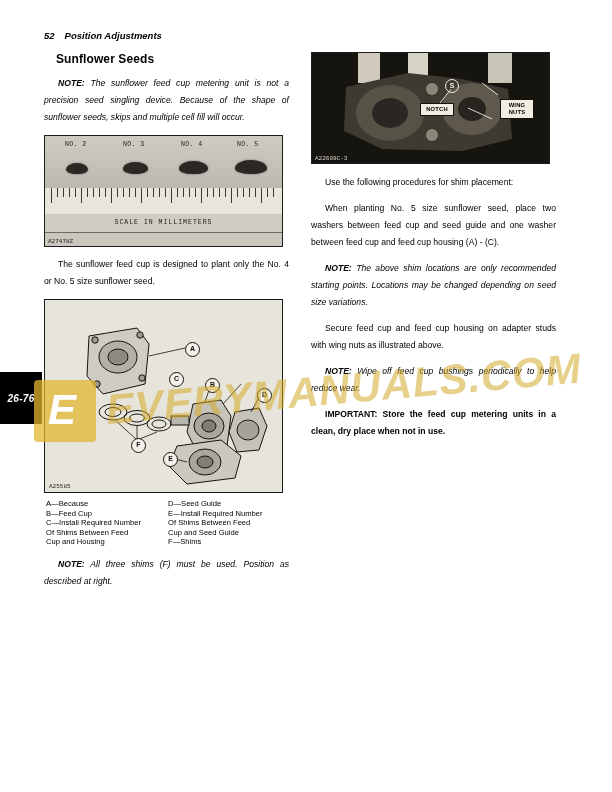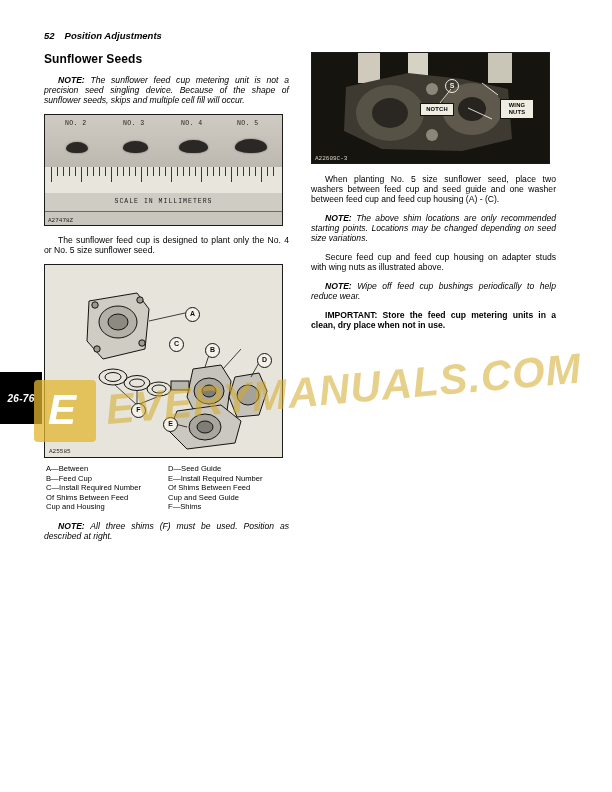--- a/index.html
+++ b/index.html
@@ -57,27 +57,27 @@
   .col-right {
     position: absolute;
     left: 311px;
     top: 52px;
     width: 245px;
   }
 
   h1.section-title {
     font-size: 12px;
     font-weight: bold;
-    margin: 0 0 9px 0;
+    margin: 0 0 9px 12px;
     letter-spacing: 0.1px;
   }
 
   p.body {
     font-size: 8.6px;
-    line-height: 10px;
+    line-height: 17px;
     margin: 0 0 9px 0;
     text-align: justify;
     font-style: italic;
   }
   p.body.plain {
     font-style: normal;
   }
   p.body.indent {
     text-indent: 14px;
   }
@@ -441,21 +441,21 @@
       <div class="callout" style="left:124px; top:72px;">C</div>
       <div class="callout" style="left:212px; top:88px;">D</div>
       <div class="callout" style="left:118px; top:152px;">E</div>
       <div class="callout" style="left:86px; top:138px;">F</div>
 
       <div class="figcode2">A25585</div>
     </div>
 
     <div class="legend">
       <div class="col">
-        <div class="item">A—Between</div>
+        <div class="item">A—Because</div>
         <div class="item">B—Feed Cup</div>
         <div class="item">C—Install Required Number
     Of Shims Between Feed
     Cup and Housing</div>
       </div>
       <div class="col">
         <div class="item">D—Seed Guide</div>
         <div class="item">E—Install Required Number
     Of Shims Between Feed
     Cup and Seed Guide</div>
@@ -491,20 +491,21 @@
         </g>
       </svg>
 
       <div class="calloutdark" style="left:133px; top:26px;">S</div>
       <div class="labelbox" style="left:108px; top:50px; width:26px;">NOTCH</div>
       <div class="labelbox" style="left:188px; top:46px; width:26px; white-space:pre-line;">WING
 NUTS</div>
       <div class="figcode3">A22609C-3</div>
     </div>
 
+    <p class="body plain indent">Use the following procedures for shim placement:</p>
     <p class="body plain indent">When planting No. 5 size sunflower seed, place two washers between feed cup and seed guide and one washer between feed cup and feed cup housing (A) - (C).</p>
 
     <p class="body indent"><span class="note-lead">NOTE:</span><span> The above shim locations are only recommended starting points. Locations may be changed depending on seed size variations.</span></p>
 
     <p class="body plain indent">Secure feed cup and feed cup housing on adapter studs with wing nuts as illustrated above.</p>
 
     <p class="body indent"><span class="note-lead">NOTE:</span><span> Wipe off feed cup bushings periodically to help reduce wear.</span></p>
 
     <p class="body plain indent"><span class="imp-lead">IMPORTANT:</span><b> Store the feed cup metering units in a clean, dry place when not in use.</b></p>
   </div>

